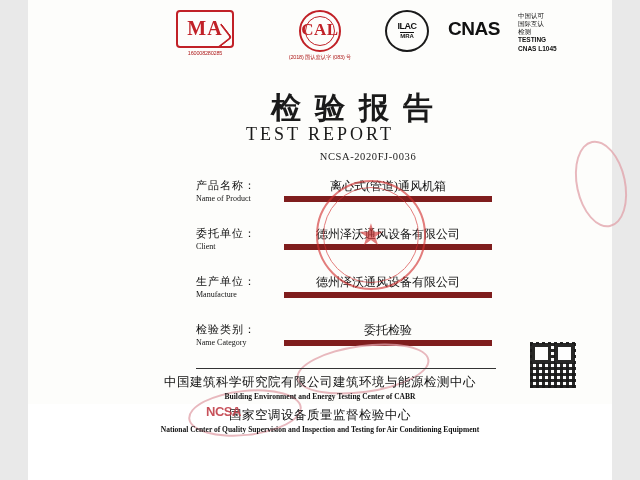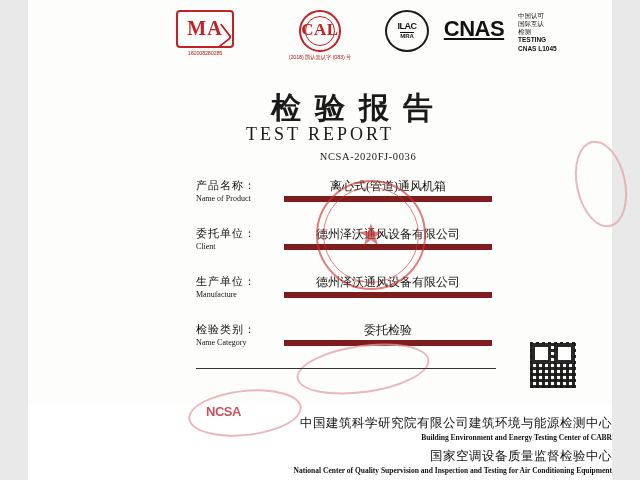--- a/index.html
+++ b/index.html
@@ -124,25 +124,24 @@
     justify-content: center;
     flex-direction: column;
     margin: 0 auto;
   }
   .ilac-box .ilac-main { font-size: 9px; letter-spacing: -0.5px; }
   .ilac-box .ilac-sub { font-size: 6px; border-top: 1px solid #111; }
 
   .cnas-logo {
     font-family: "Liberation Sans", sans-serif;
     font-weight: bold;
-    font-size: 22px;
+    font-size: 19px;
     color: #111;
     letter-spacing: -0.5px;
     line-height: 38px;
-    text-decoration: underline;
   }
   .cnas-text {
     font-family: "Liberation Sans", sans-serif;
     font-size: 6.5px;
     color: #111;
     line-height: 1.25;
     text-align: left;
     white-space: nowrap;
   }
 
@@ -294,22 +293,21 @@
     left: 168px;
     top: 368px;
     width: 300px;
     border-top: 1px solid #333;
   }
   .footer {
     position: absolute;
     left: 0;
     top: 374px;
     width: 584px;
-    text-align: right;
-    margin-top: 41px;
+    text-align: center;
   }
   .f-cn {
     font-size: 12.5px;
     color: #111;
     letter-spacing: 0.5px;
     margin-bottom: 1px;
   }
   .f-en {
     font-size: 7.5px;
     color: #111;

